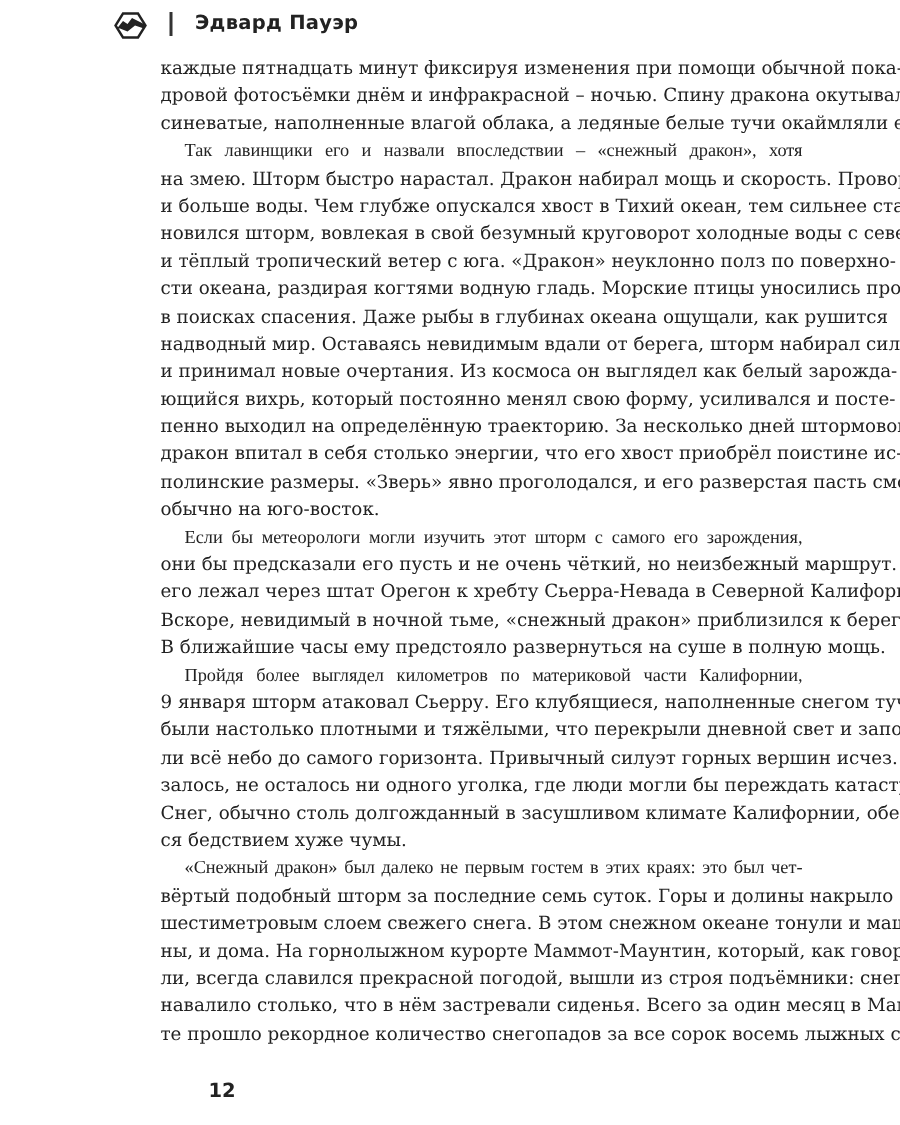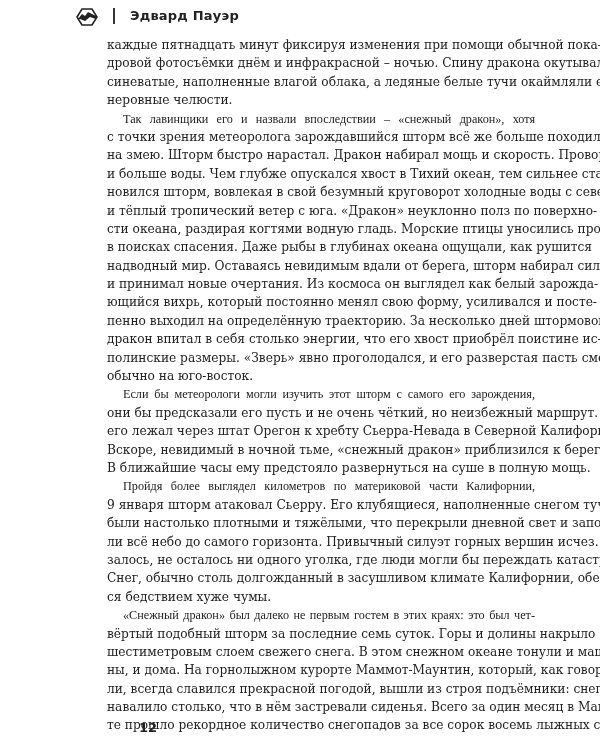--- a/index.html
+++ b/index.html
@@ -42,25 +42,23 @@
   </span>
   <span class="sep"></span>
   <span class="author">Эдвард Пауэр</span>
 </div>
 
 <div class="body-text" id="body">
     <div>
       <span class="line">каждые пятнадцать минут фиксируя изменения при помощи обычной пока-</span>
       <span class="line">дровой фотосъёмки днём и инфракрасной – ночью. Спину дракона окутывали</span>
       <span class="line">синеватые, наполненные влагой облака, а ледяные белые тучи окаймляли его</span>
-      <span class="line last">неровные челюсти.</span>
     </div>
     <div>
       <span class="line indent">Так лавинщики его и назвали впоследствии – «снежный дракон», хотя</span>
-      <span class="line">с точки зрения метеоролога зарождавшийся шторм всё же больше походил</span>
       <span class="line">на змею. Шторм быстро нарастал. Дракон набирал мощь и скорость. Провор-</span>
       <span class="line">и больше воды. Чем глубже опускался хвост в Тихий океан, тем сильнее ста-</span>
       <span class="line">новился шторм, вовлекая в свой безумный круговорот холодные воды с севера</span>
       <span class="line">и тёплый тропический ветер с юга. «Дракон» неуклонно полз по поверхно-</span>
       <span class="line">сти океана, раздирая когтями водную гладь. Морские птицы уносились прочь</span>
       <span class="line">в поисках спасения. Даже рыбы в глубинах океана ощущали, как рушится</span>
       <span class="line">надводный мир. Оставаясь невидимым вдали от берега, шторм набирал силу</span>
       <span class="line">и принимал новые очертания. Из космоса он выглядел как белый зарожда-</span>
       <span class="line">ющийся вихрь, который постоянно менял свою форму, усиливался и посте-</span>
       <span class="line">пенно выходил на определённую траекторию. За несколько дней штормовой</span>

